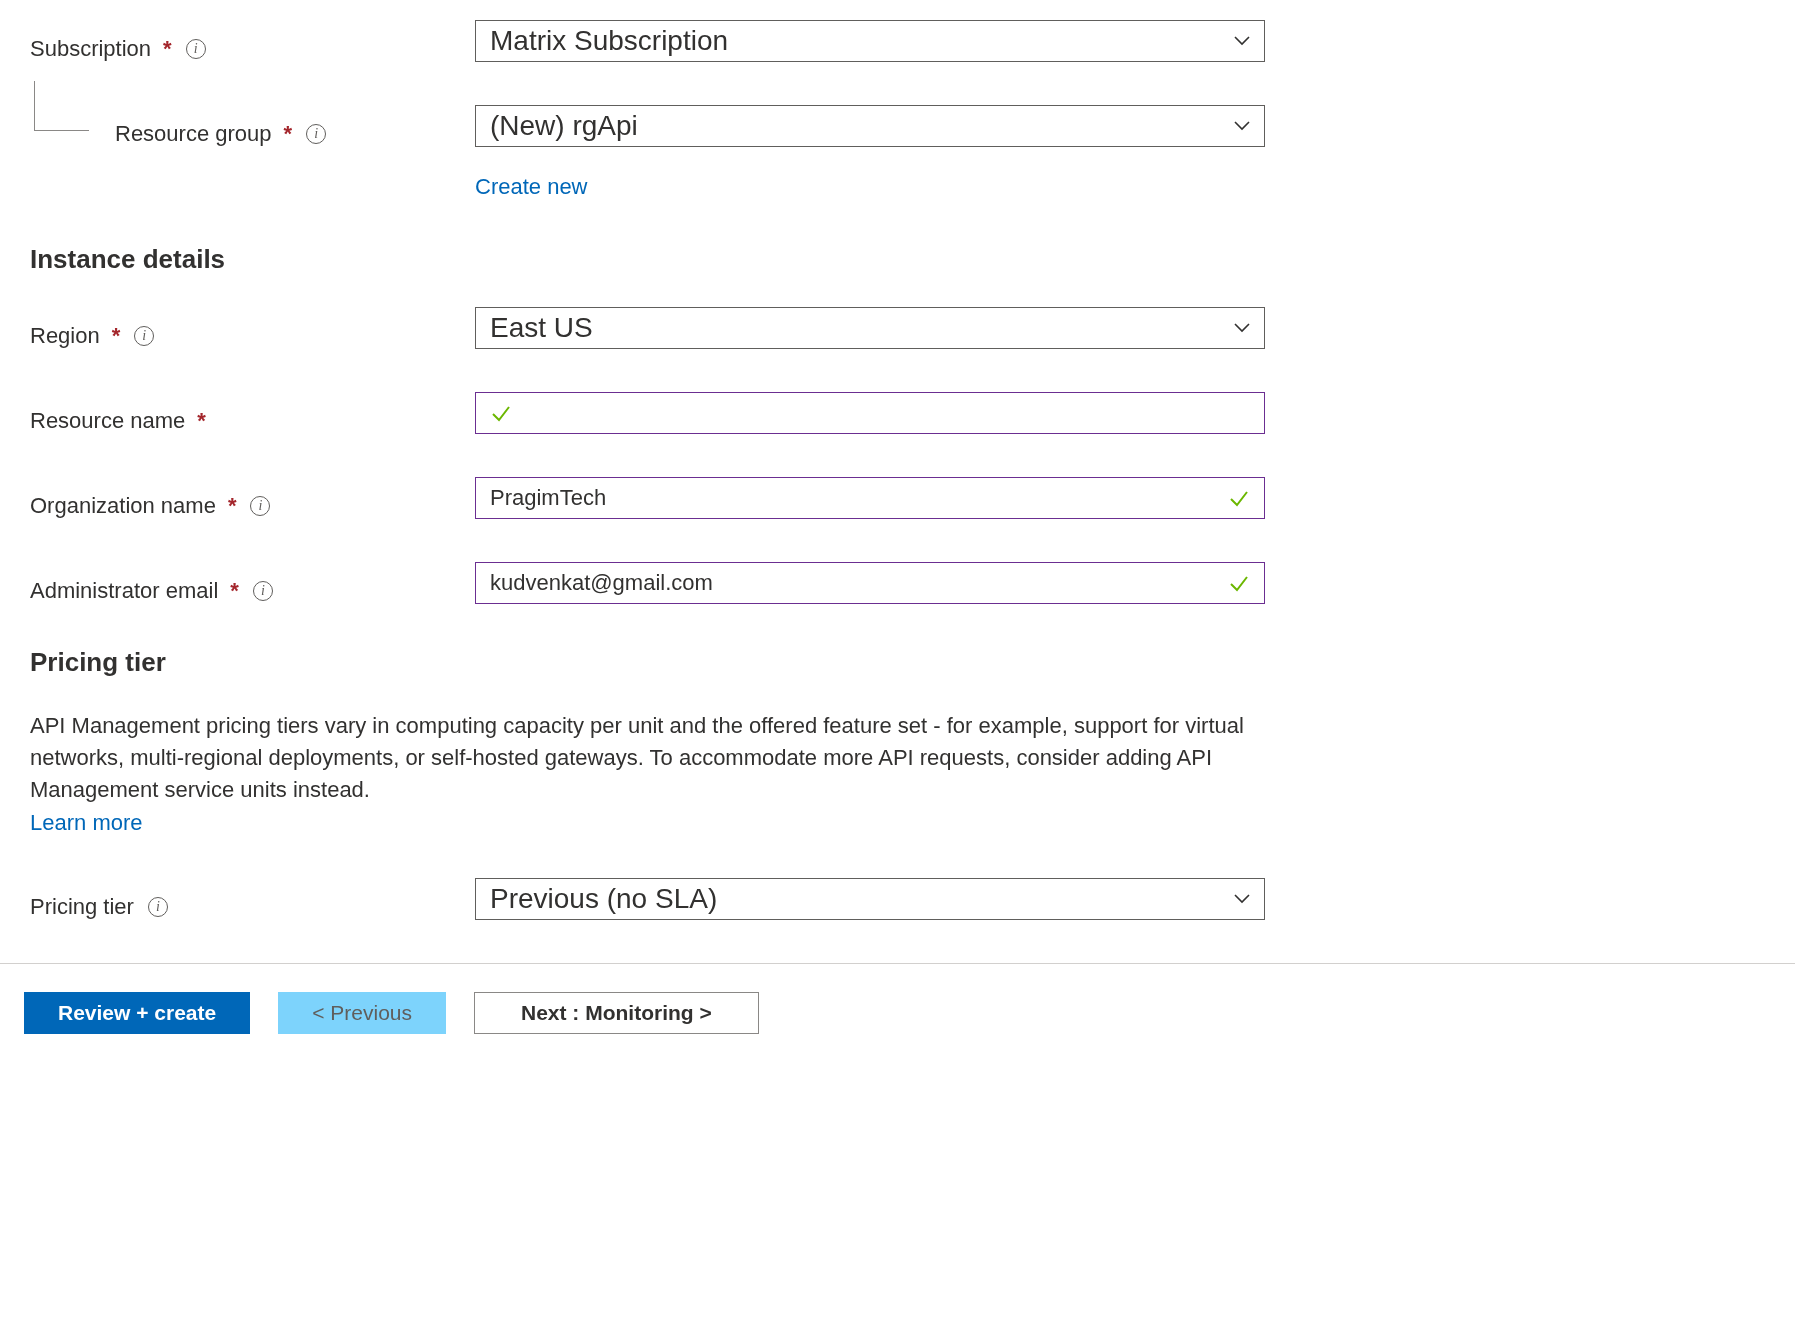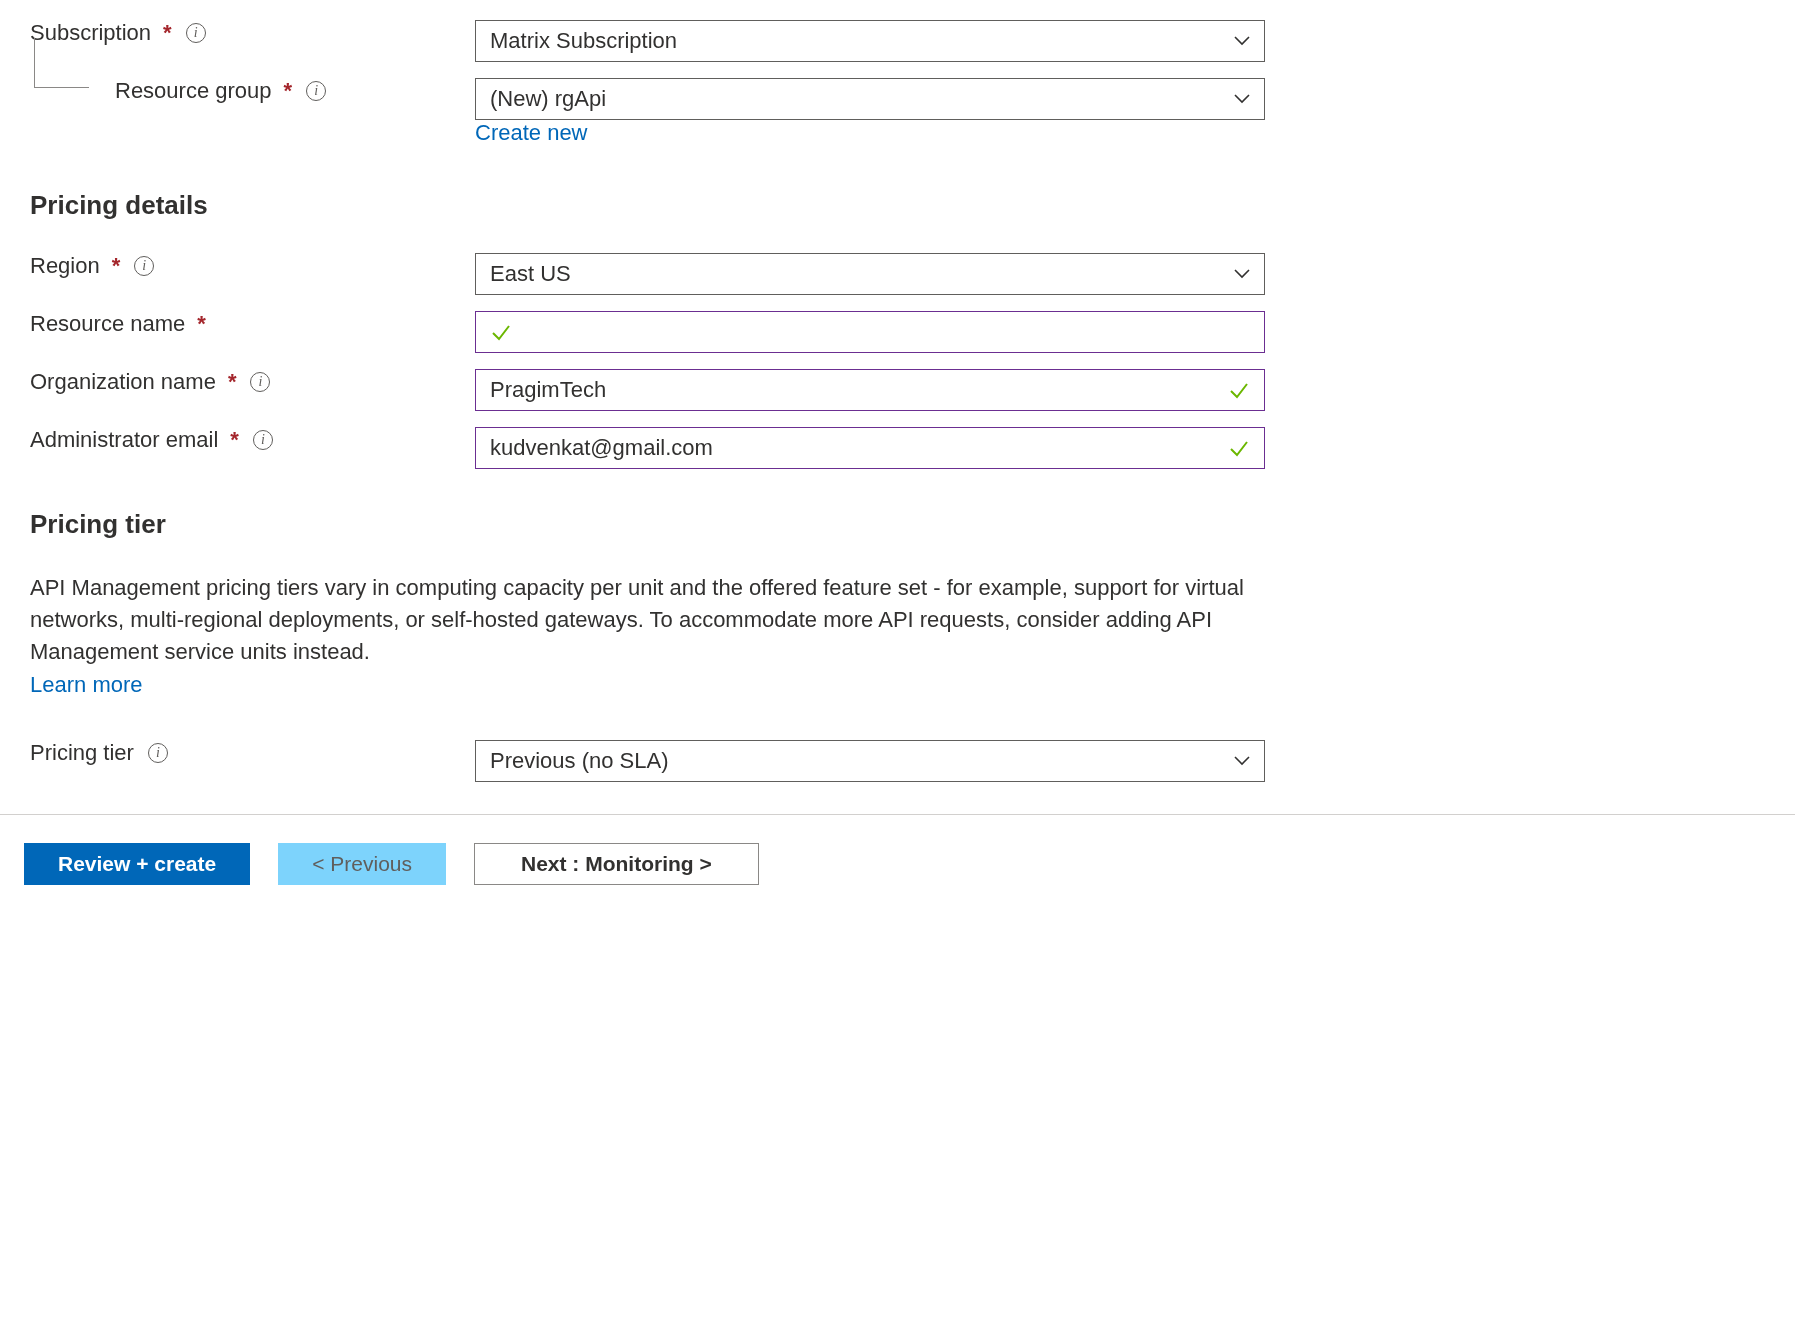--- a/index.html
+++ b/index.html
@@ -5,22 +5,22 @@
     * { box-sizing: border-box; margin: 0; padding: 0; }
     body {
       font-family: "Segoe UI", -apple-system, BlinkMacSystemFont, sans-serif;
       background: #ffffff;
       color: #323130;
       padding: 20px 30px 0 30px;
       font-size: 22px;
     }
     .form-row {
       display: flex;
-      align-items: flex-start;
-      margin-bottom: 16px;
+      align-items: flex-end;
+      margin-bottom: 43px;
       min-height: 42px;
     }
     .label-col {
       width: 445px;
       flex-shrink: 0;
       display: flex;
       align-items: center;
       gap: 8px;
     }
     .label-col.indented {
@@ -66,21 +66,21 @@
       position: relative;
       width: 100%;
       max-width: 790px;
       height: 42px;
       border: 1.5px solid #605e5c;
       background: #ffffff;
       display: flex;
       align-items: center;
       padding: 4px 14px;
       cursor: pointer;
-      font-size: 22px;
+      font-size: 28px;
     }
     .dropdown-value {
       flex: 1;
       color: #323130;
     }
     .chevron-down {
       width: 16px;
       height: 10px;
     }
     .chevron-down svg { display:block; }
@@ -210,21 +210,21 @@
             <path d="M1 1 L8 8 L15 1" stroke="#323130" stroke-width="1.6" fill="none"></path>
           </svg>
       </span>
     </div>
   </div>
 </div>
 <div class="link-row">
   <a class="link">Create new</a>
 </div>
 
-<h3 class="section-heading">Pricing details</h3>
+<h3 class="section-heading">Instance details</h3>
 
 <div class="form-row">
   <div class="label-col">
     <span class="field-label">Region</span>
     <span class="required">*</span>
     <span class="info-icon">i</span>
   </div>
   <div class="input-col">
     <div class="dropdown">
       <span class="dropdown-value">East US</span>

